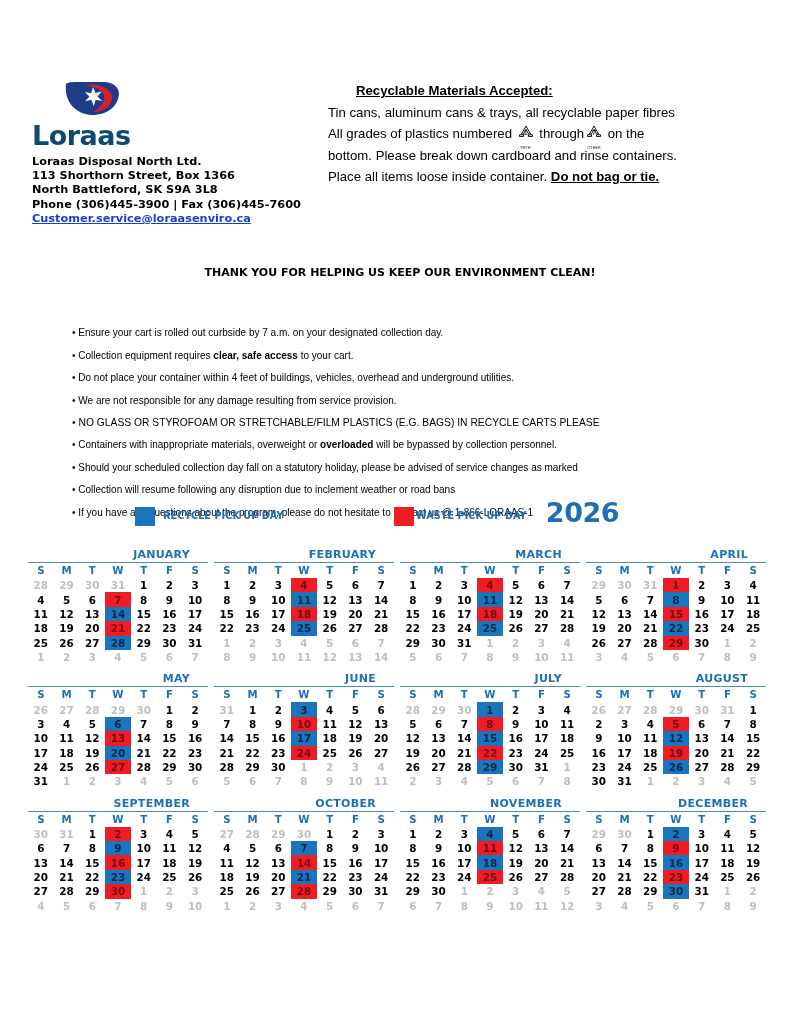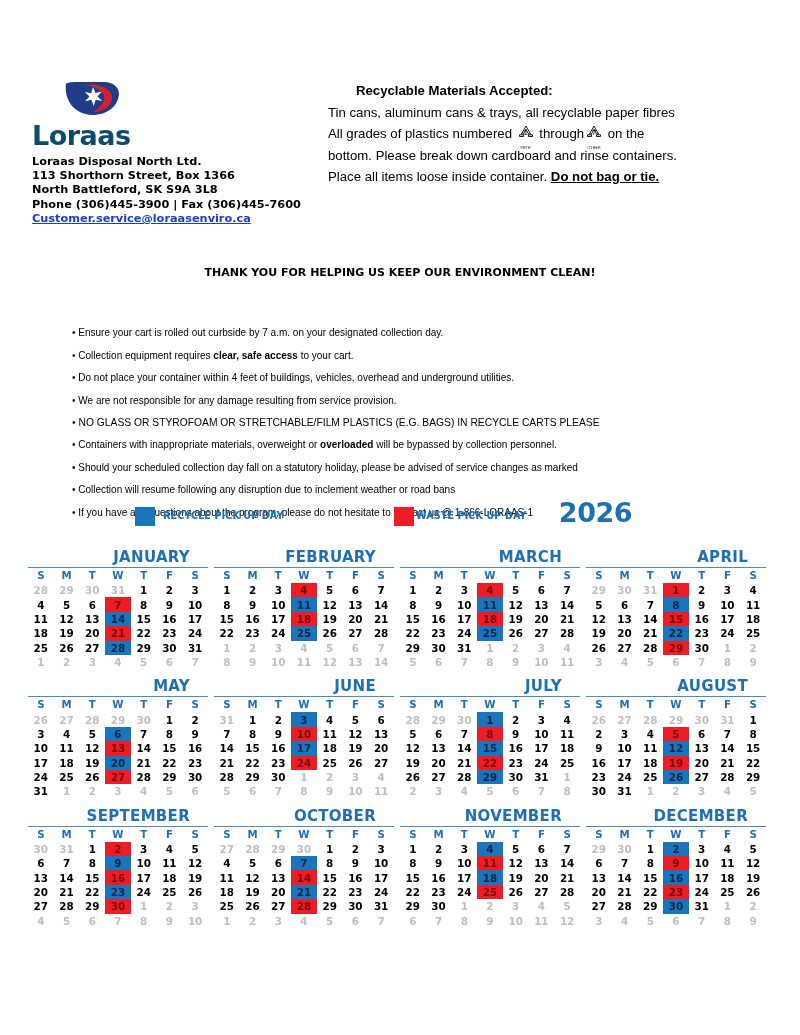--- a/index.html
+++ b/index.html
@@ -24,21 +24,21 @@
   }
   .addr{
     font-family:"DejaVu Sans", sans-serif;
     font-size:11.3px;font-weight:bold;line-height:14.2px;color:#000;
     margin-top:4px;
   }
   .addr a{color:#1a3fd0;text-decoration:underline;}
 
   .recyc{position:absolute;left:328px;top:80px;width:400px;
     font-size:13.2px;line-height:21.5px;}
-  .recyc .ttl{font-weight:bold;padding-left:28px;}
+  .recyc .ttl{font-weight:bold;text-decoration:underline;padding-left:28px;}
   .recyc .line{white-space:nowrap;}
   .recyc b{font-weight:bold;text-decoration:underline;}
   .rsym{display:inline-block;width:20px;height:17px;position:relative;
         vertical-align:-4px;}
   .rsym .num{position:absolute;left:0;top:2px;width:20px;text-align:center;
         font-size:8px;line-height:12px;}
   .rsym .cap{position:absolute;left:-3px;top:13px;width:26px;text-align:center;
         font-size:3.6px;letter-spacing:0.2px;}
 
   
@@ -61,32 +61,32 @@
 
   
   .legend{position:absolute;left:0;top:505px;width:679px;height:35px;}
   .sw{position:absolute;width:20px;height:19px;top:2px;}
   .sw.blue{background:#1B75BC;left:135px;}
   .sw.red{background:#EE1C25;left:394px;}
   .lg-label{position:absolute;top:5px;font-family:"DejaVu Sans", sans-serif;
     font-weight:bold;font-size:9.6px;color:#1F6FB4;letter-spacing:0.1px;}
   .lg-label.l1{left:163px;}
   .lg-label.l2{left:416px;}
-  .year{position:absolute;right:47px;top:-8px;
+  .year{position:absolute;right:60px;top:-8px;
     font-family:"DejaVu Sans", sans-serif;
     font-weight:bold;font-size:27px;color:#1F6FB4;letter-spacing:-0.5px;}
 
   
   .cal-grid{position:absolute;left:28px;top:548px;width:746px;}
   .cal-row{display:flex;gap:0;margin-bottom:8px;}
   .cal{width:180px;margin-right:6px;}
   .cal:last-child{margin-right:0;}
   .cal .mname{
     text-align:right;font-family:"DejaVu Sans", sans-serif;
-    font-weight:bold;font-size:15px;color:#1F6FB4;
+    font-weight:bold;font-size:11px;color:#1F6FB4;
     letter-spacing:0.3px;padding-right:18px;padding-bottom:1px;
   }
   .cal table{border-collapse:collapse;width:180px;
     border-top:1.6px solid #4D89C4;}
   .cal th{
     font-family:"DejaVu Sans", sans-serif;
     font-weight:bold;font-size:10.2px;color:#1F6FB4;
     height:15px;width:25.7px;text-align:center;padding:0;
   }
   .cal td{

